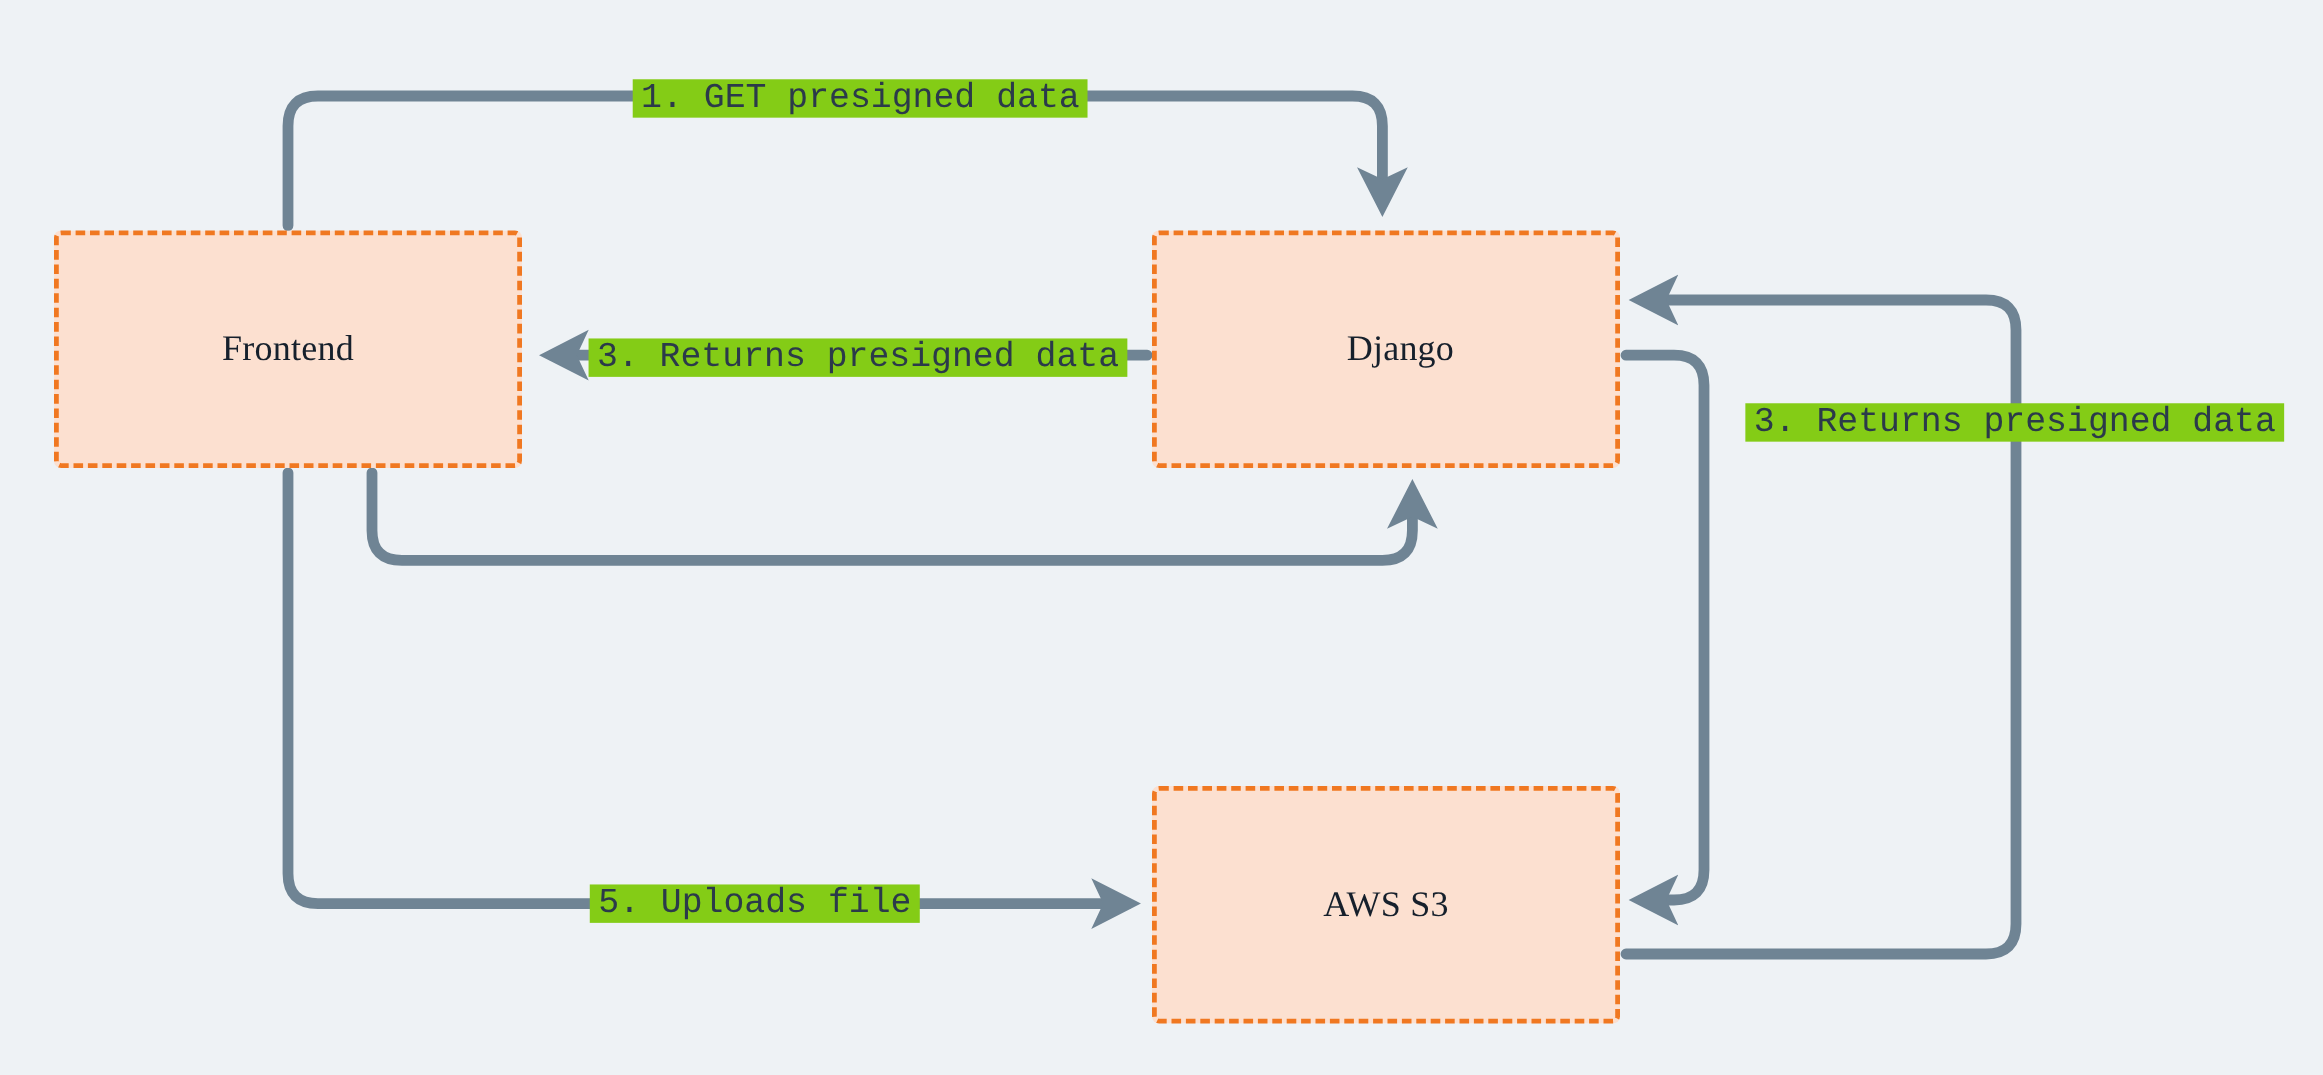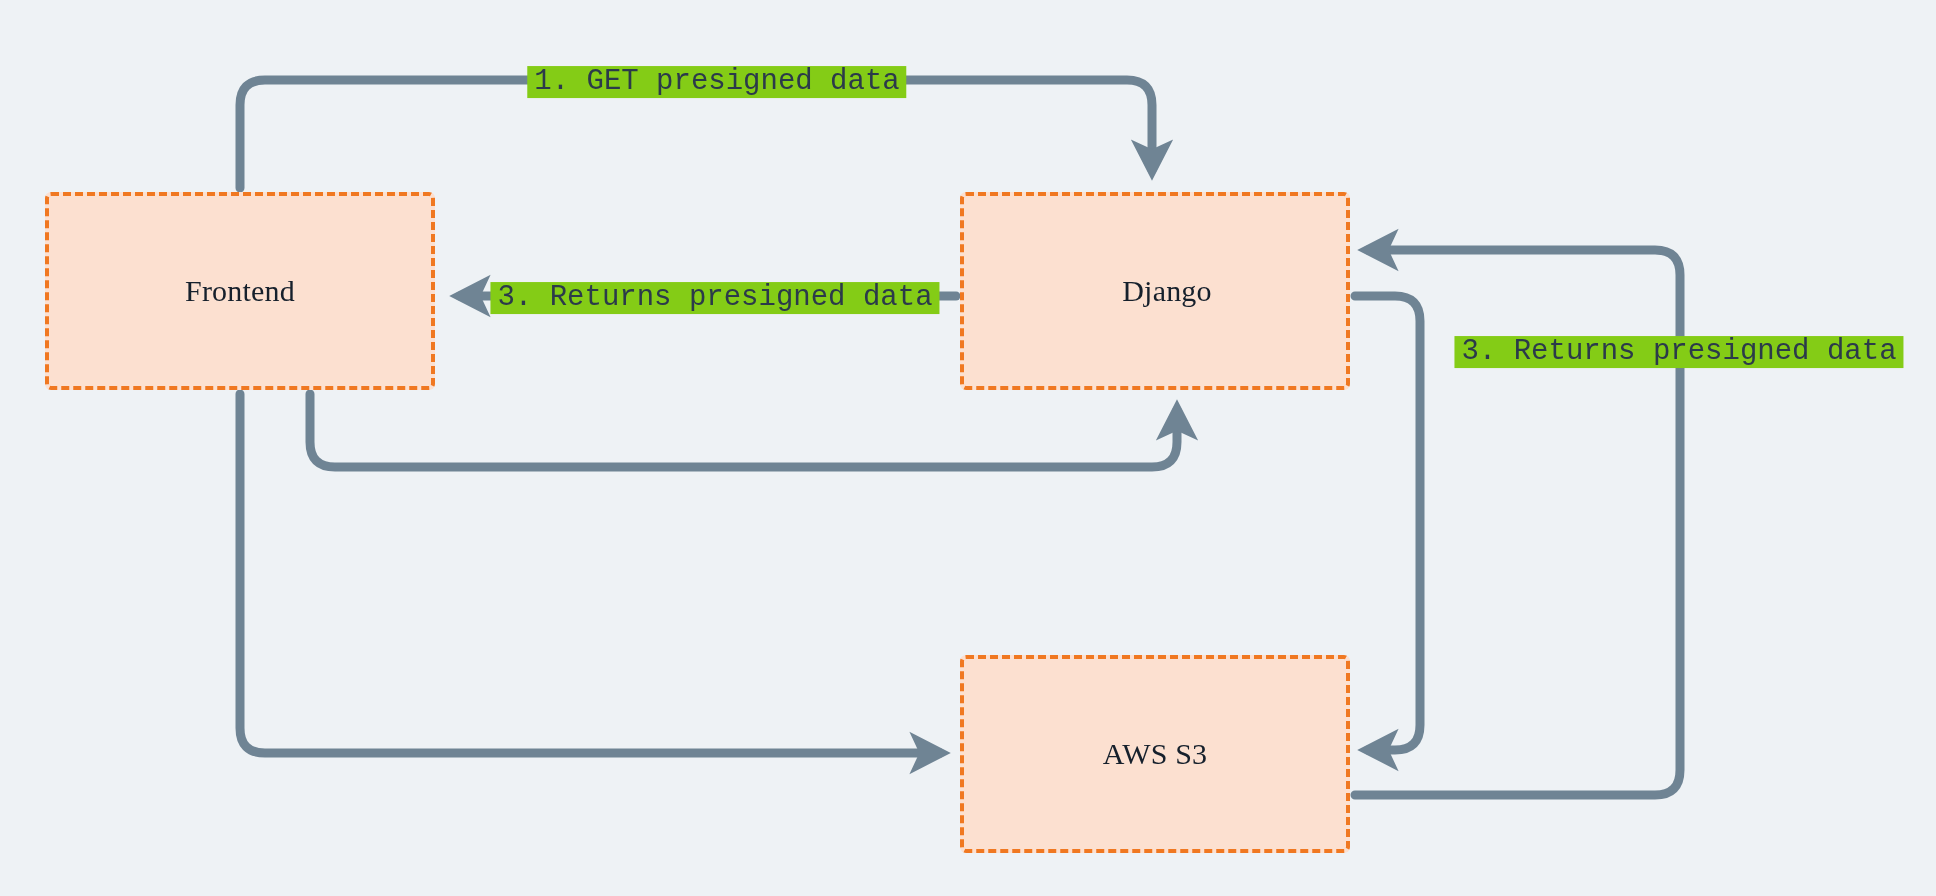--- a/index.html
+++ b/index.html
@@ -94,15 +94,16 @@
     <span class="node-label">AWS S3</span>
   </div>
 
   <div class="edge-label" style="left:717px; top:82px;">1. GET presigned data</div>
 
 
   <div class="edge-label" style="left:1679px; top:352px;">3. Returns presigned data</div>
 
   <div class="edge-label" style="left:715px; top:298px;">3. Returns presigned data</div>
 
+  <div class="edge-label" style="left:629px; top:753px;">5. Uploads file</div>
 
 
 </div>
 
 </body></html>

